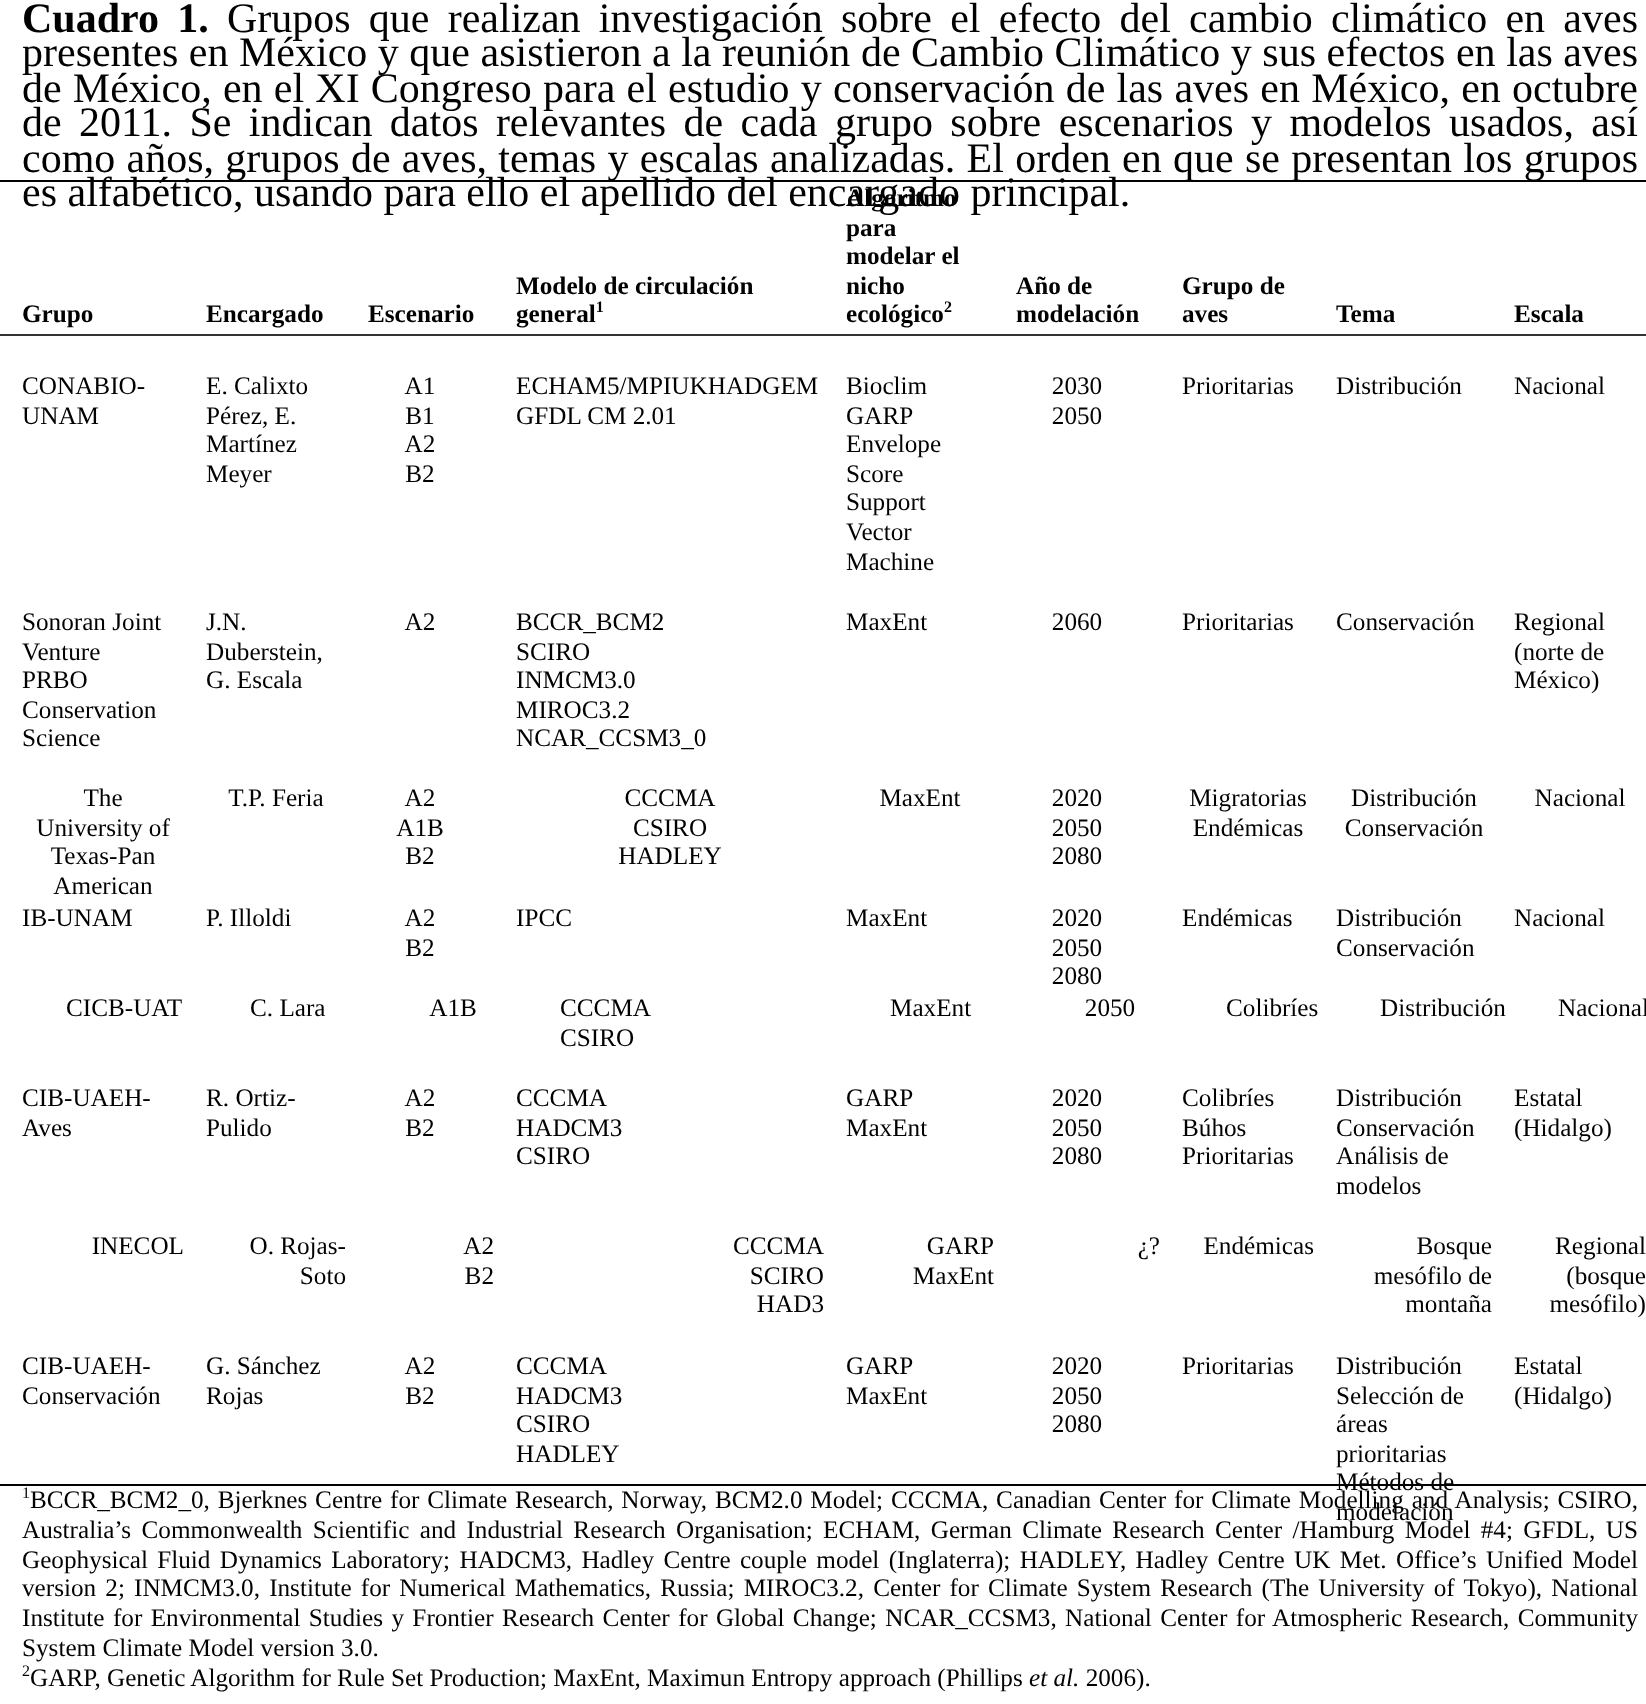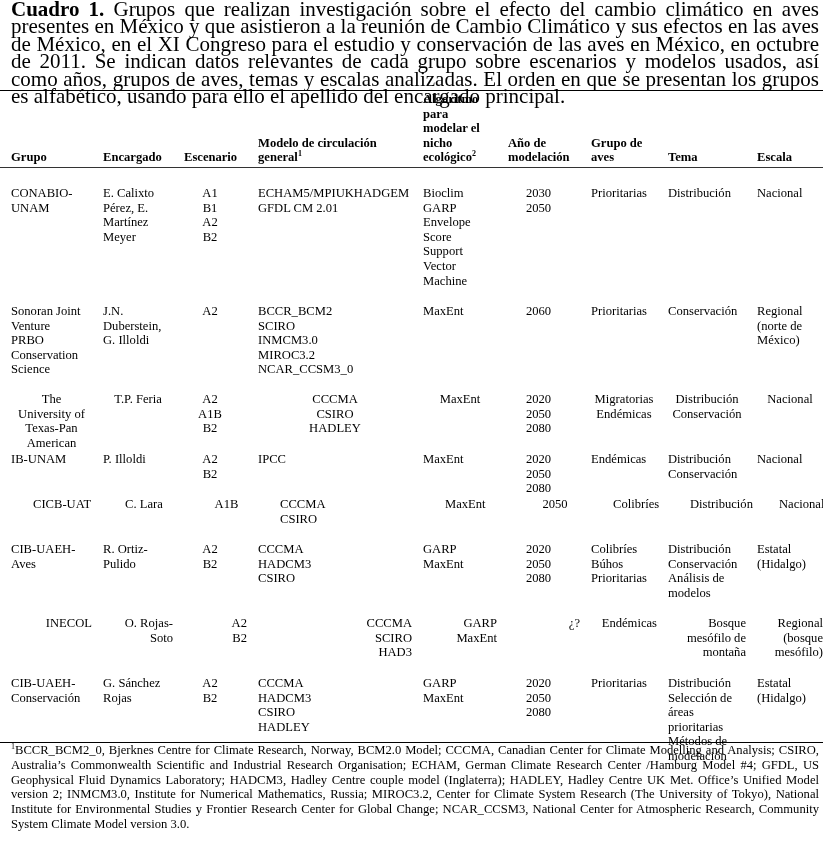--- a/index.html
+++ b/index.html
@@ -157,21 +157,21 @@
           <td>
             <span class="line">Sonoran Joint</span>
             <span class="line">Venture</span>
             <span class="line">PRBO</span>
             <span class="line">Conservation</span>
             <span class="line">Science</span>
           </td>
           <td>
             <span class="line">J.N.</span>
             <span class="line">Duberstein,</span>
-            <span class="line">G. Illoldi</span>
+            <span class="line">G. Escala</span>
           </td>
           <td class="c">
             <span class="line">A2</span>
           </td>
           <td>
             <span class="line">BCCR_BCM2</span>
             <span class="line">SCIRO</span>
             <span class="line">INMCM3.0</span>
             <span class="line">MIROC3.2</span>
             <span class="line">NCAR_CCSM3_0</span>
@@ -420,14 +420,15 @@
           <td>
             <span class="line">Estatal</span>
             <span class="line">(Hidalgo)</span>
           </td>
         </tr>
       </tbody>
   </table>
 
   <div class="notes">
     <p><sup>1</sup><span>BCCR_BCM2_0, Bjerknes Centre for Climate Research, Norway, BCM2.0 Model; CCCMA, Canadian Center for Climate Modelling and Analysis; CSIRO, Australia’s Commonwealth Scientific and Industrial Research Organisation; ECHAM, German Climate Research Center /Hamburg Model #4; GFDL, US Geophysical Fluid Dynamics Laboratory; HADCM3, Hadley Centre couple model (Inglaterra); HADLEY, Hadley Centre UK Met. Office’s Unified Model version 2; INMCM3.0, Institute for Numerical Mathematics, Russia; MIROC3.2, Center for Climate System Research (The University of Tokyo), National Institute for Environmental Studies y Frontier Research Center for Global Change; NCAR_CCSM3, National Center for Atmospheric Research, Community System Climate Model version 3.0.</span></p>
+    <p><sup>2</sup><span>GARP, Genetic Algorithm for Rule Set Production; MaxEnt, Maximun Entropy approach (Phillips </span><i>et al.</i><span> 2006).</span></p>
   </div>
 </div>
 
 </body></html>

